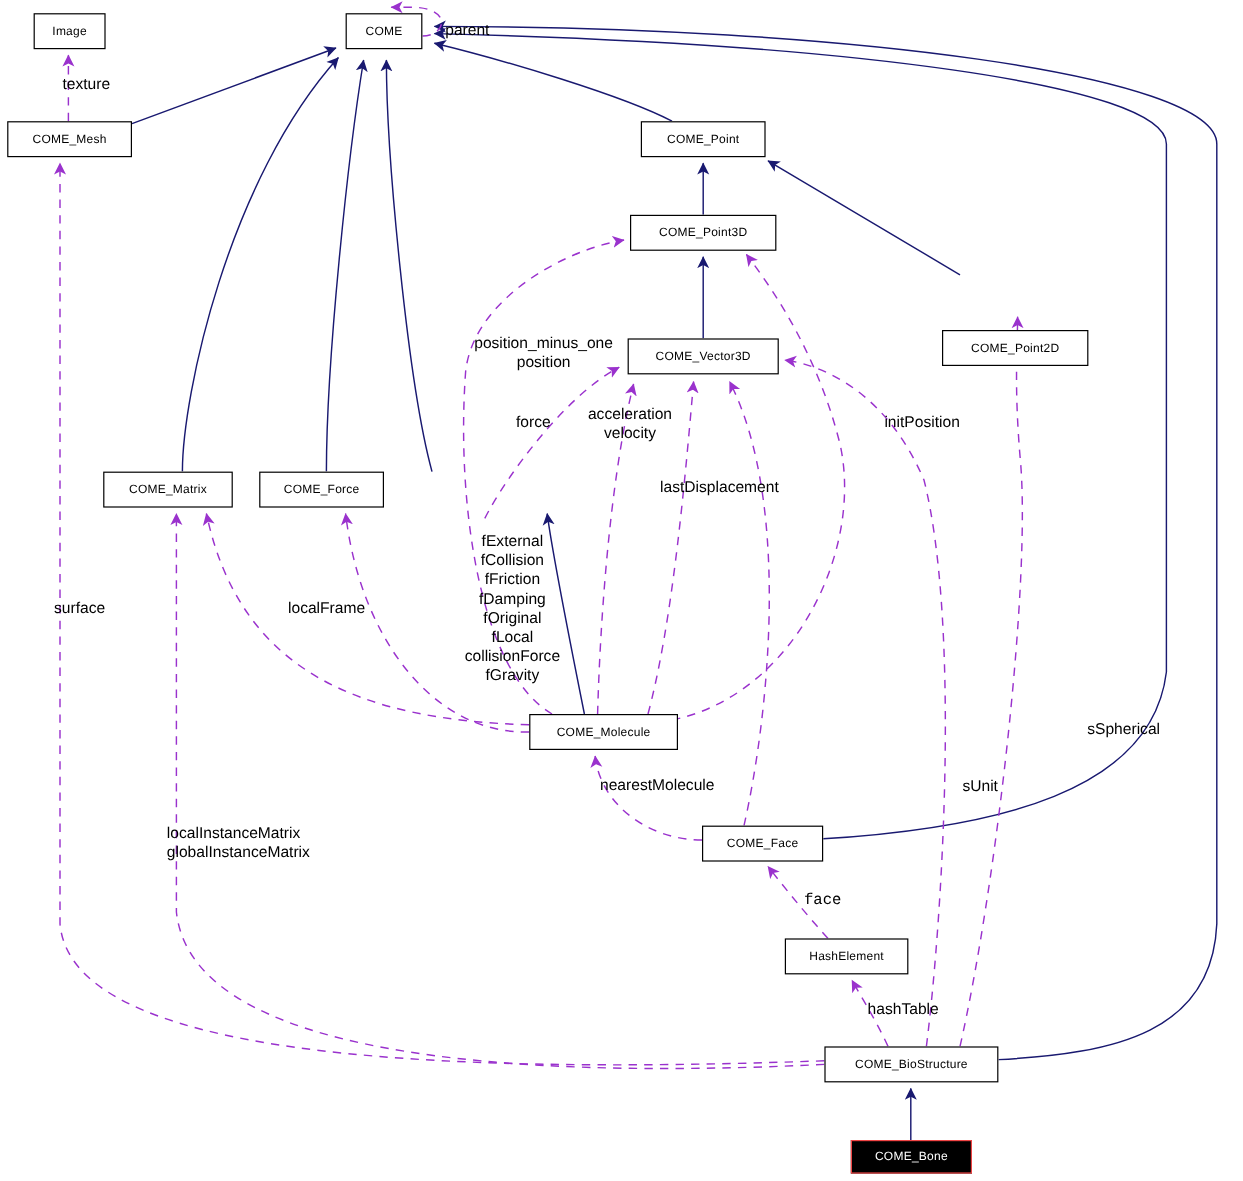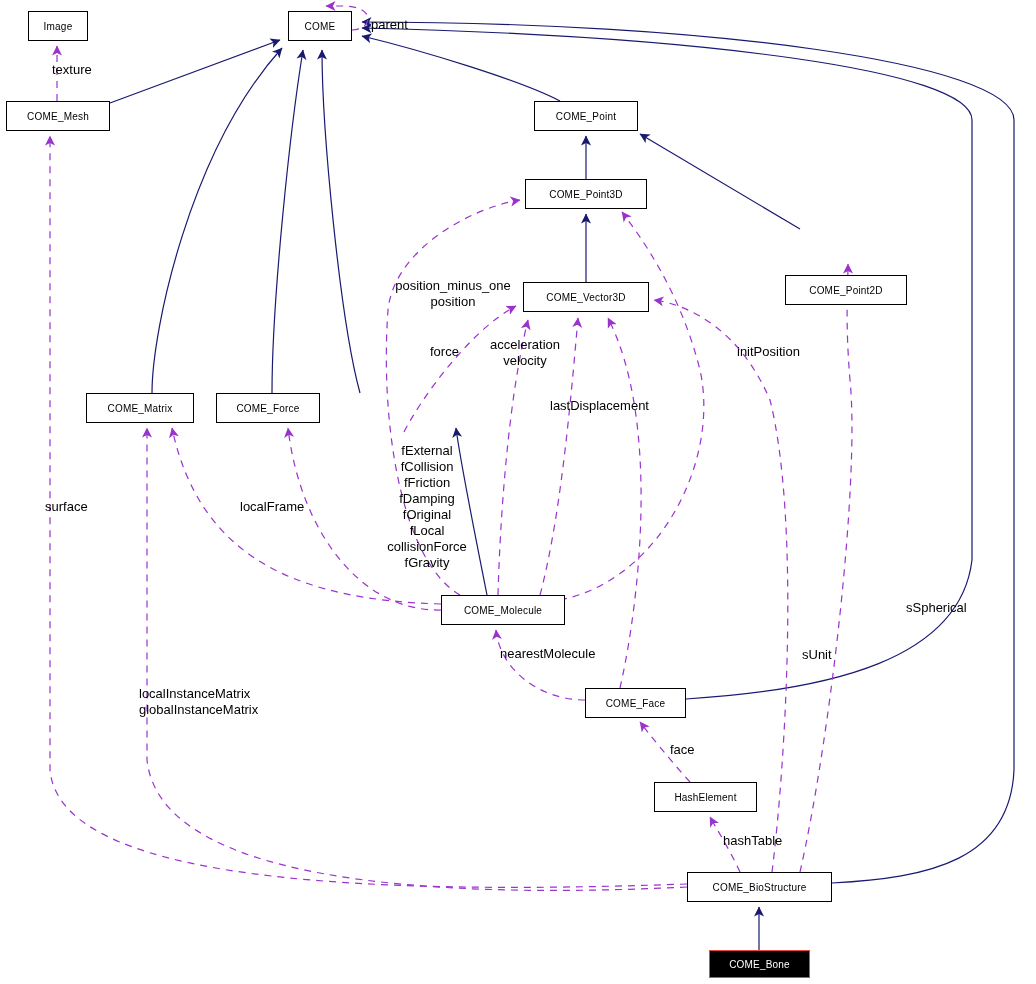--- a/index.html
+++ b/index.html
@@ -195,16 +195,16 @@
 fDamping
 fOriginal
 fLocal
 collisionForce
 fGravity</div>
   <div class="edge-label" style="left:860px;top:600px;text-align:left;margin-left:46px;">sSpherical</div>
   <div class="edge-label" style="left:139px;top:686px;text-align:left;">localInstanceMatrix
 globalInstanceMatrix</div>
   <div class="edge-label" style="left:500px;top:646px;text-align:left;">nearestMolecule</div>
   <div class="edge-label" style="left:802px;top:647px;text-align:left;">sUnit</div>
-  <div class="edge-label" style="left:670px;top:742px;text-align:center;">face</div>
+  <div class="edge-label" style="left:670px;top:742px;text-align:center;font-family:Liberation Mono, monospace;">face</div>
   <div class="edge-label" style="left:723px;top:833px;text-align:left;">hashTable</div>
 
 </div>
 
 </body></html>

